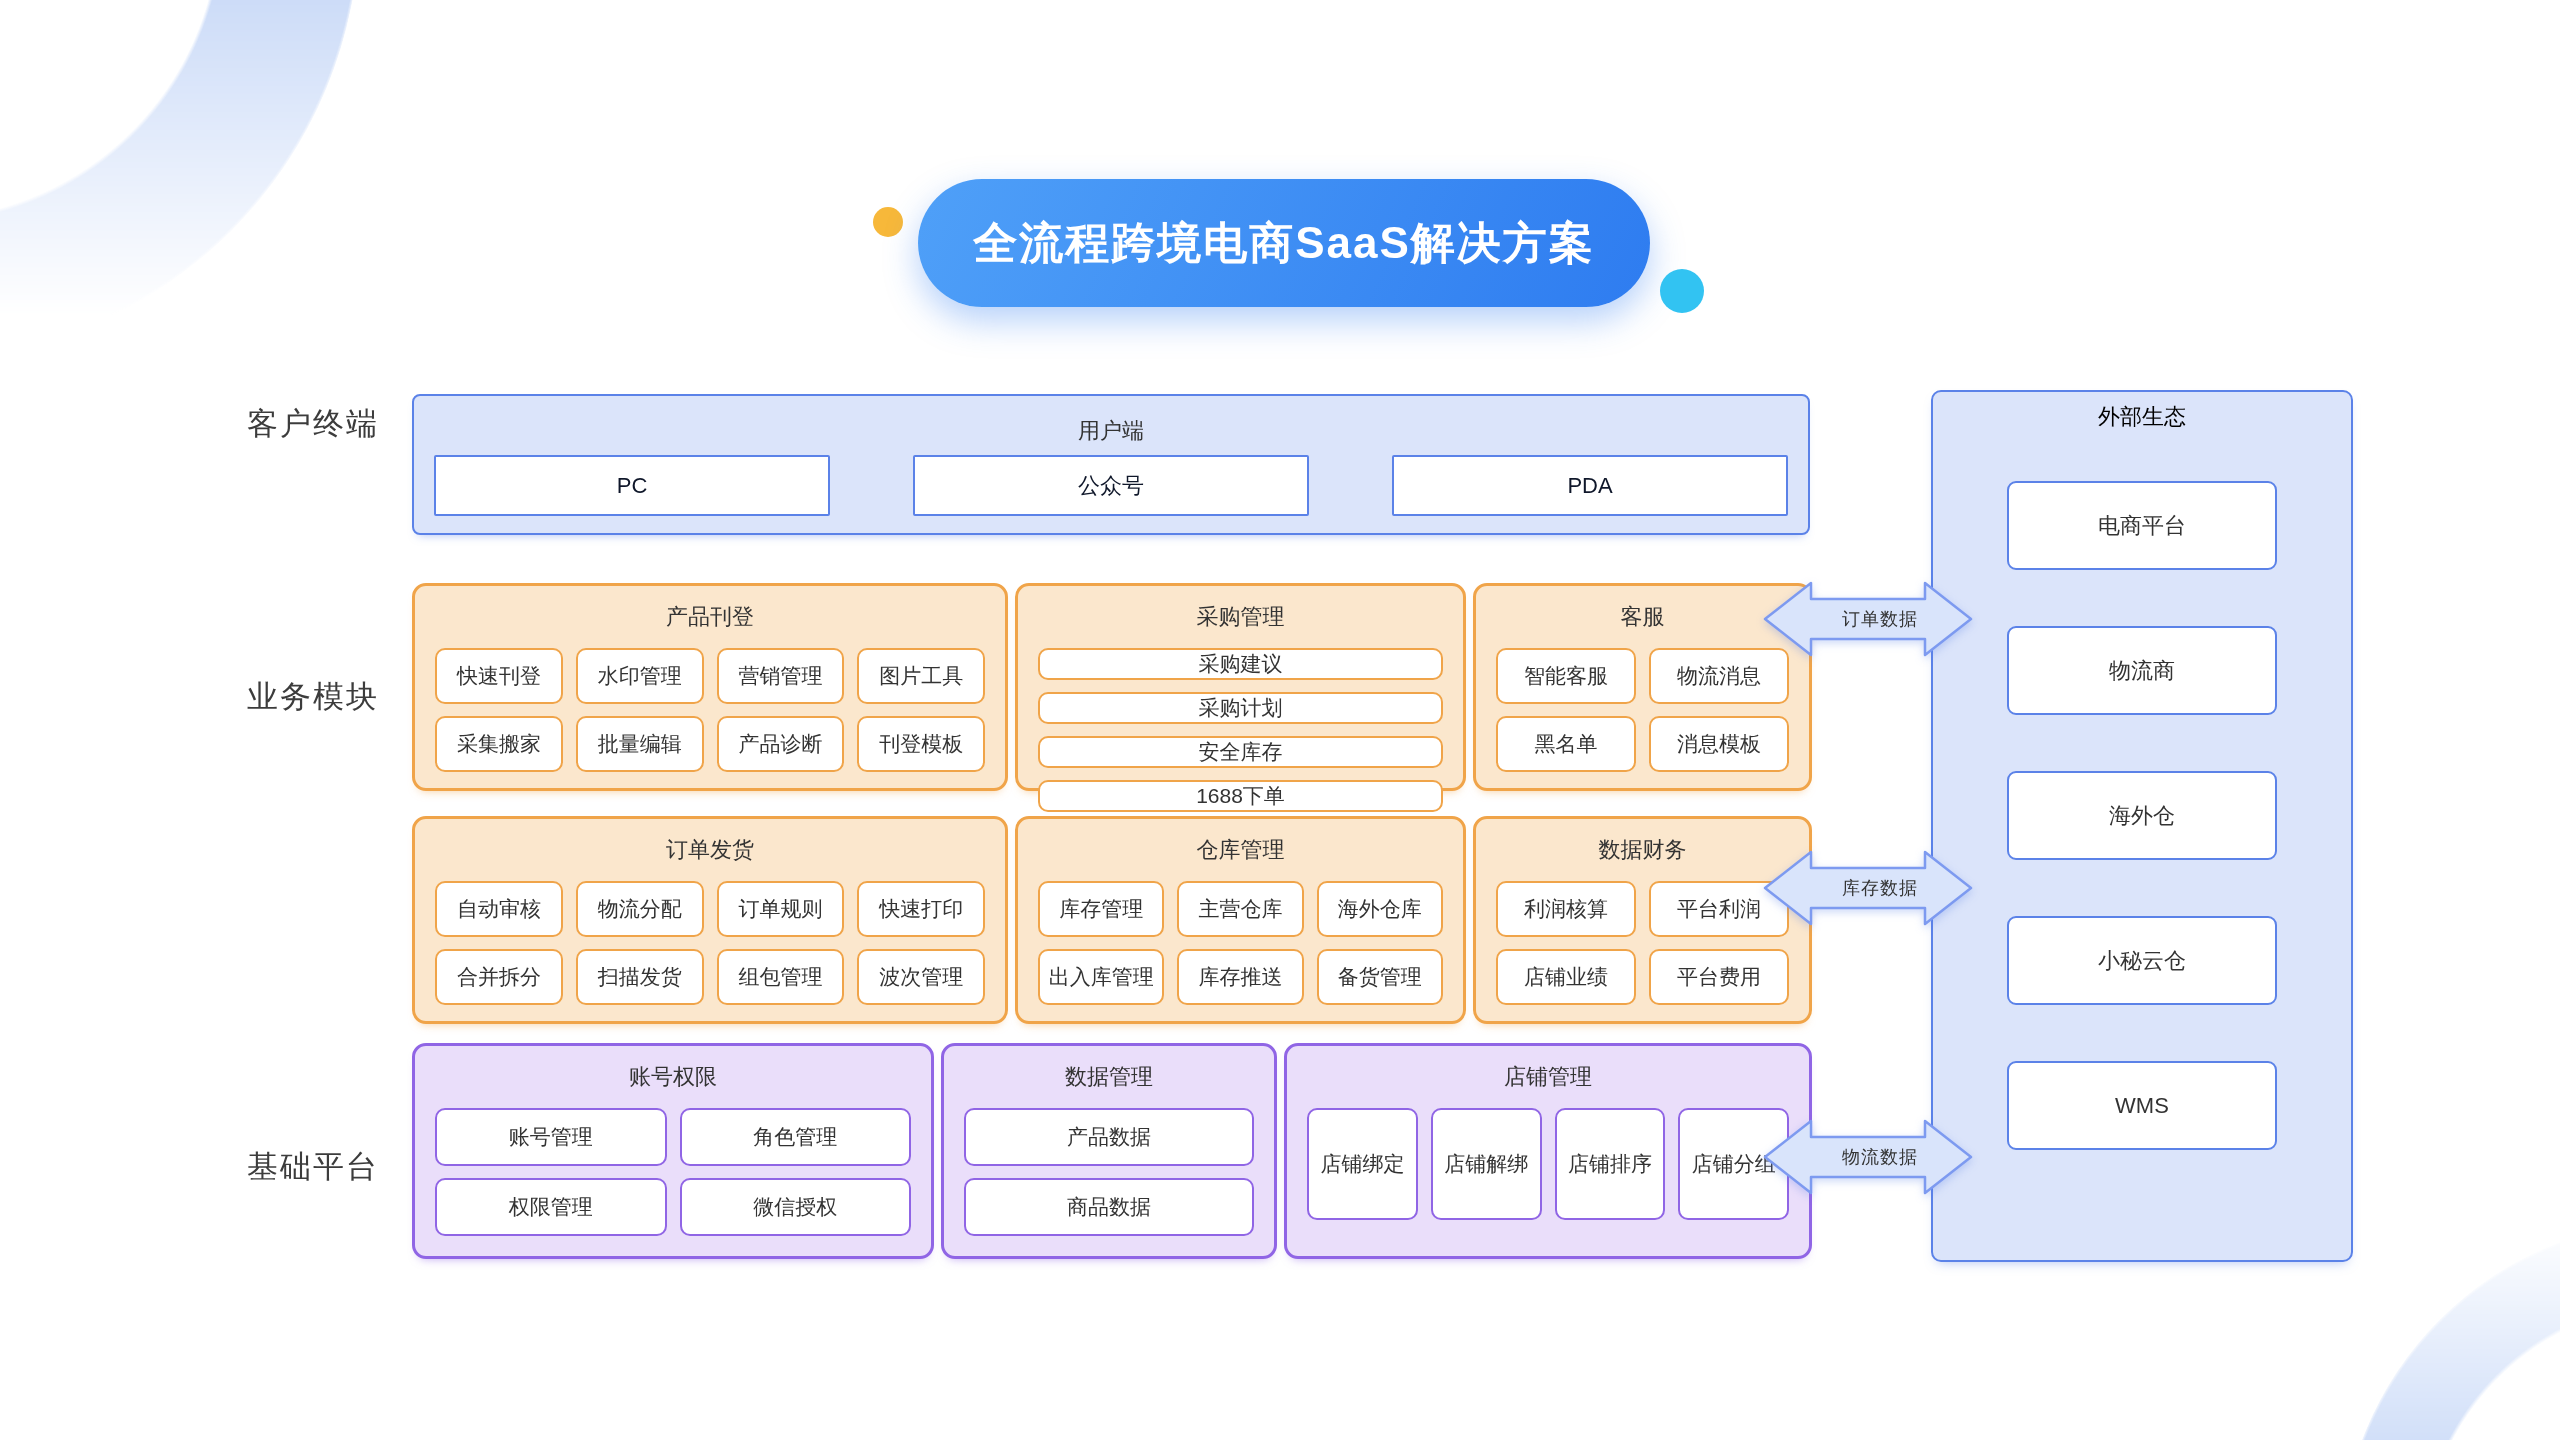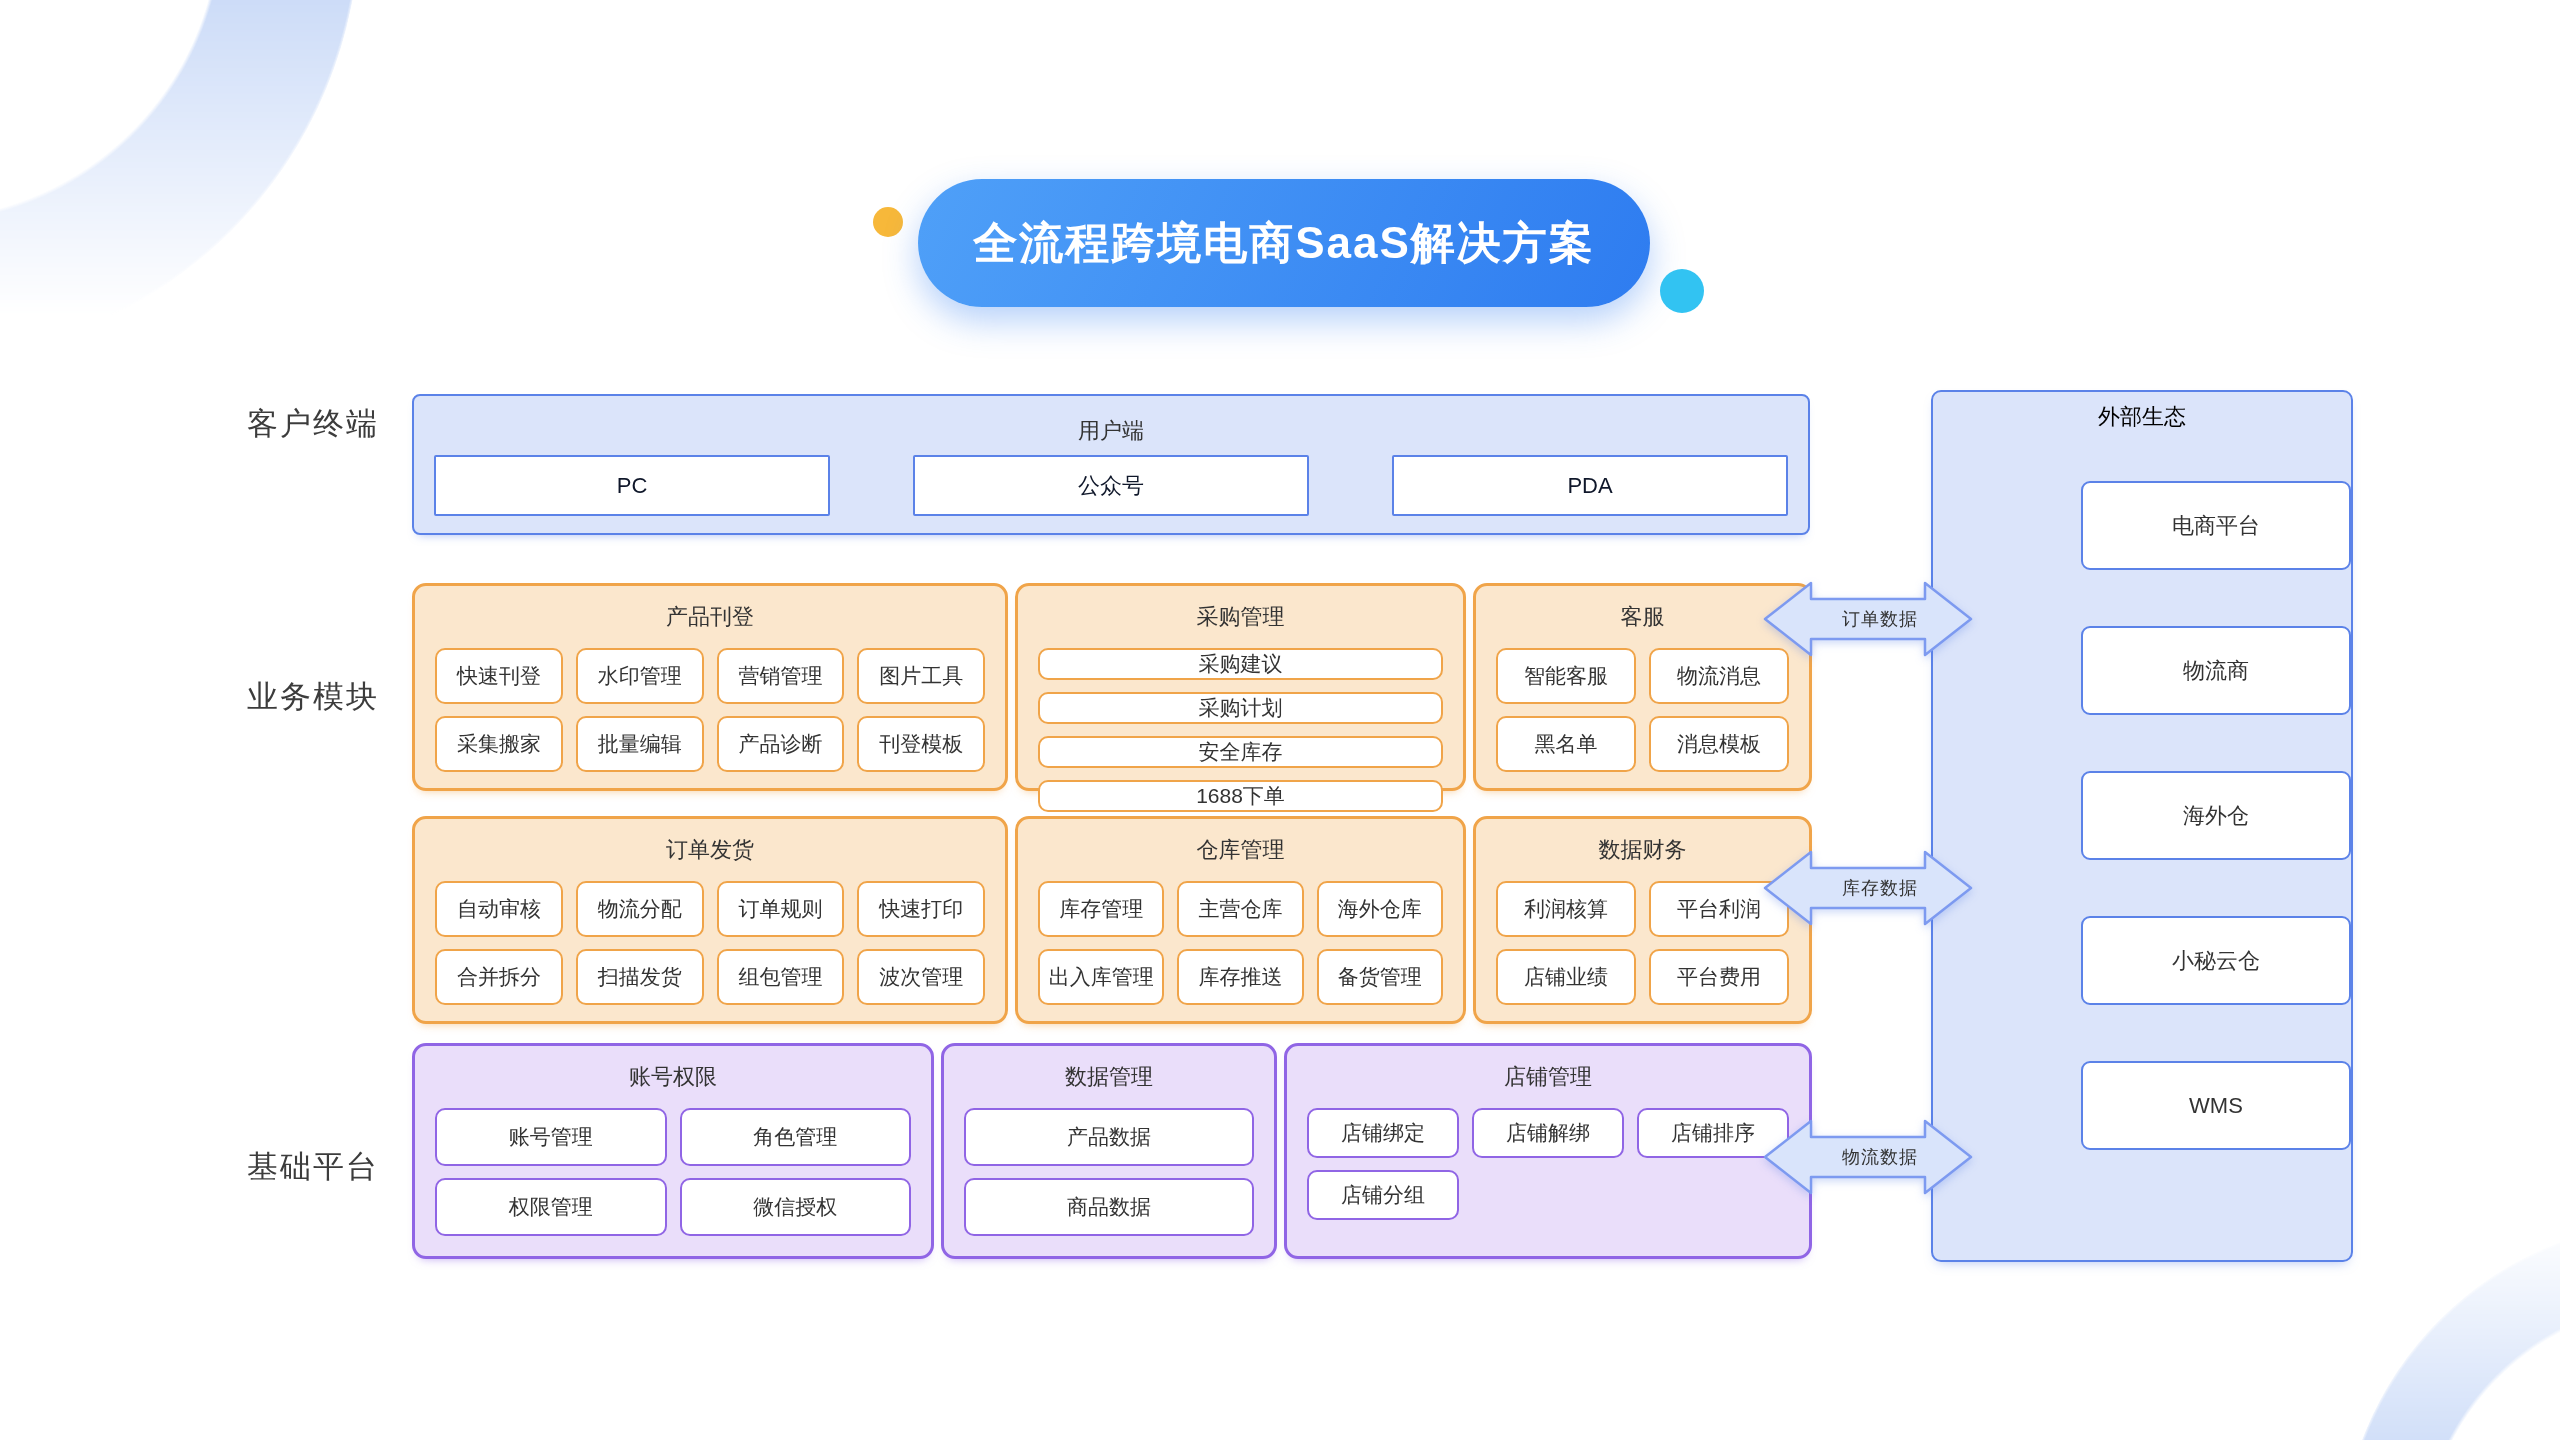--- a/index.html
+++ b/index.html
@@ -66,21 +66,21 @@
     width:396px;height:61px;background:#fff;border:2px solid var(--blue-border,#5b82e8);border-radius:2px;
     display:flex;align-items:center;justify-content:center;font-size:22px;color:#0f172a;box-sizing:border-box;
   }
   
   .external{
     position:absolute;left:1931px;top:390px;width:422px;height:872px;border-radius:10px;
     background:var(--blue-fill,#dbe4fa);border:2.5px solid var(--blue-border,#5b82e8);
     box-shadow:0 6px 12px -6px rgba(91,130,232,.5);z-index:1;box-sizing:border-box;
   }
   .external .sec-header{padding-top:10px;text-align:center;font-size:22px;color:#000000;}
-  .ext-items{position:absolute;left:0;right:0;top:89px;display:flex;flex-direction:column;align-items:flex-end;gap:56px;}
+  .ext-items{position:absolute;left:0;right:0;top:89px;display:flex;flex-direction:column;align-items:center;gap:56px;}
   .ext-card{
     width:270px;height:89px;background:#fff;border:2.5px solid var(--blue-border,#5b82e8);border-radius:9px;
     display:flex;align-items:center;justify-content:center;font-size:22px;color:#333;box-sizing:border-box;
   }
   
   .flow-arrow{position:absolute;width:210px;height:80px;z-index:5;}
   .flow-arrow svg{position:absolute;left:0;top:0;filter:drop-shadow(0 3px 4px rgba(91,130,232,.3));}
   .flow-arrow .arrow-label{
     position:absolute;left:12px;top:0;width:100%;height:100%;display:flex;align-items:center;justify-content:center;
     font-size:18px;font-weight:500;color:#333;letter-spacing:1px;
@@ -192,21 +192,21 @@
   </div>
   <div class="section purple" style="left:941px;top:1043px;width:330px;height:210px">
     <div class="sec-header">数据管理</div>
     <div class="sec-items" style="grid-template-columns:repeat(1,1fr);bottom:20px">
         <div class="card">产品数据</div>
         <div class="card">商品数据</div>
       </div>
   </div>
   <div class="section purple" style="left:1284px;top:1043px;width:522px;height:210px">
     <div class="sec-header">店铺管理</div>
-    <div class="sec-items" style="grid-template-columns:repeat(3,1fr);bottom:36px">
+    <div class="sec-items" style="grid-template-columns:repeat(4,1fr);bottom:36px">
         <div class="card">店铺绑定</div>
         <div class="card">店铺解绑</div>
         <div class="card">店铺排序</div>
         <div class="card">店铺分组</div>
       </div>
   </div>
 
   <div class="external">
     <div class="sec-header">外部生态</div>
     <div class="ext-items">

